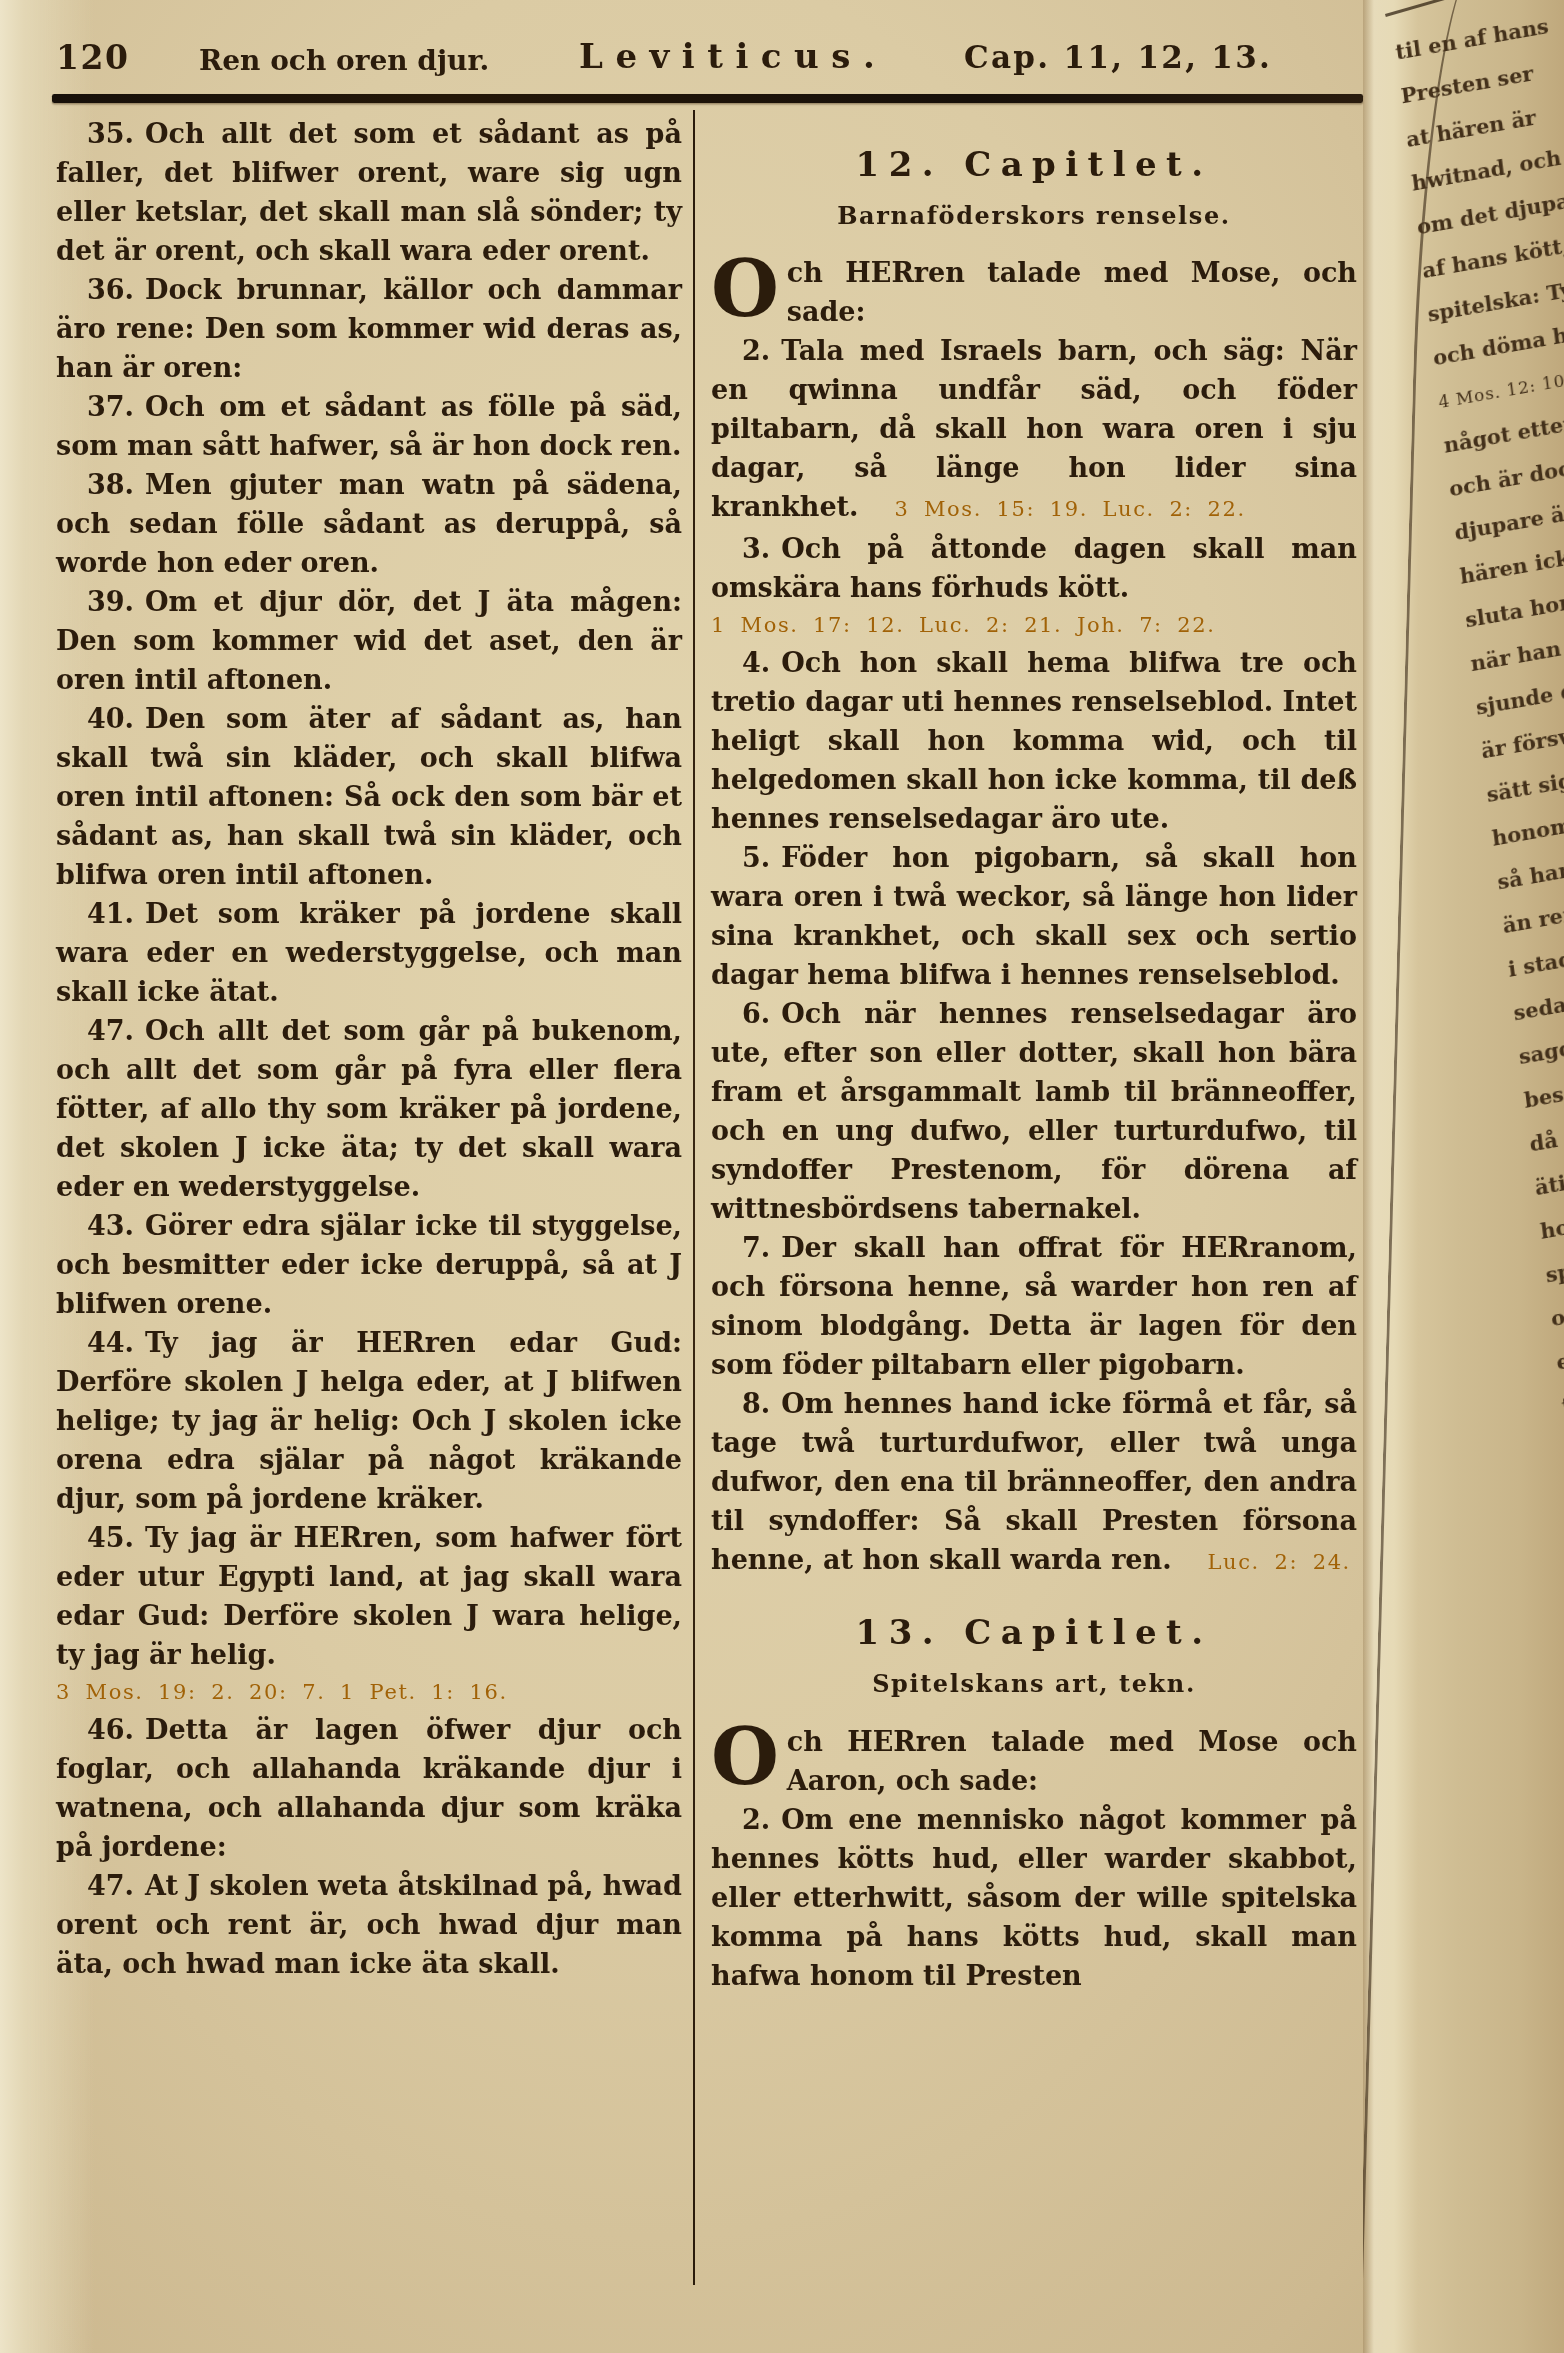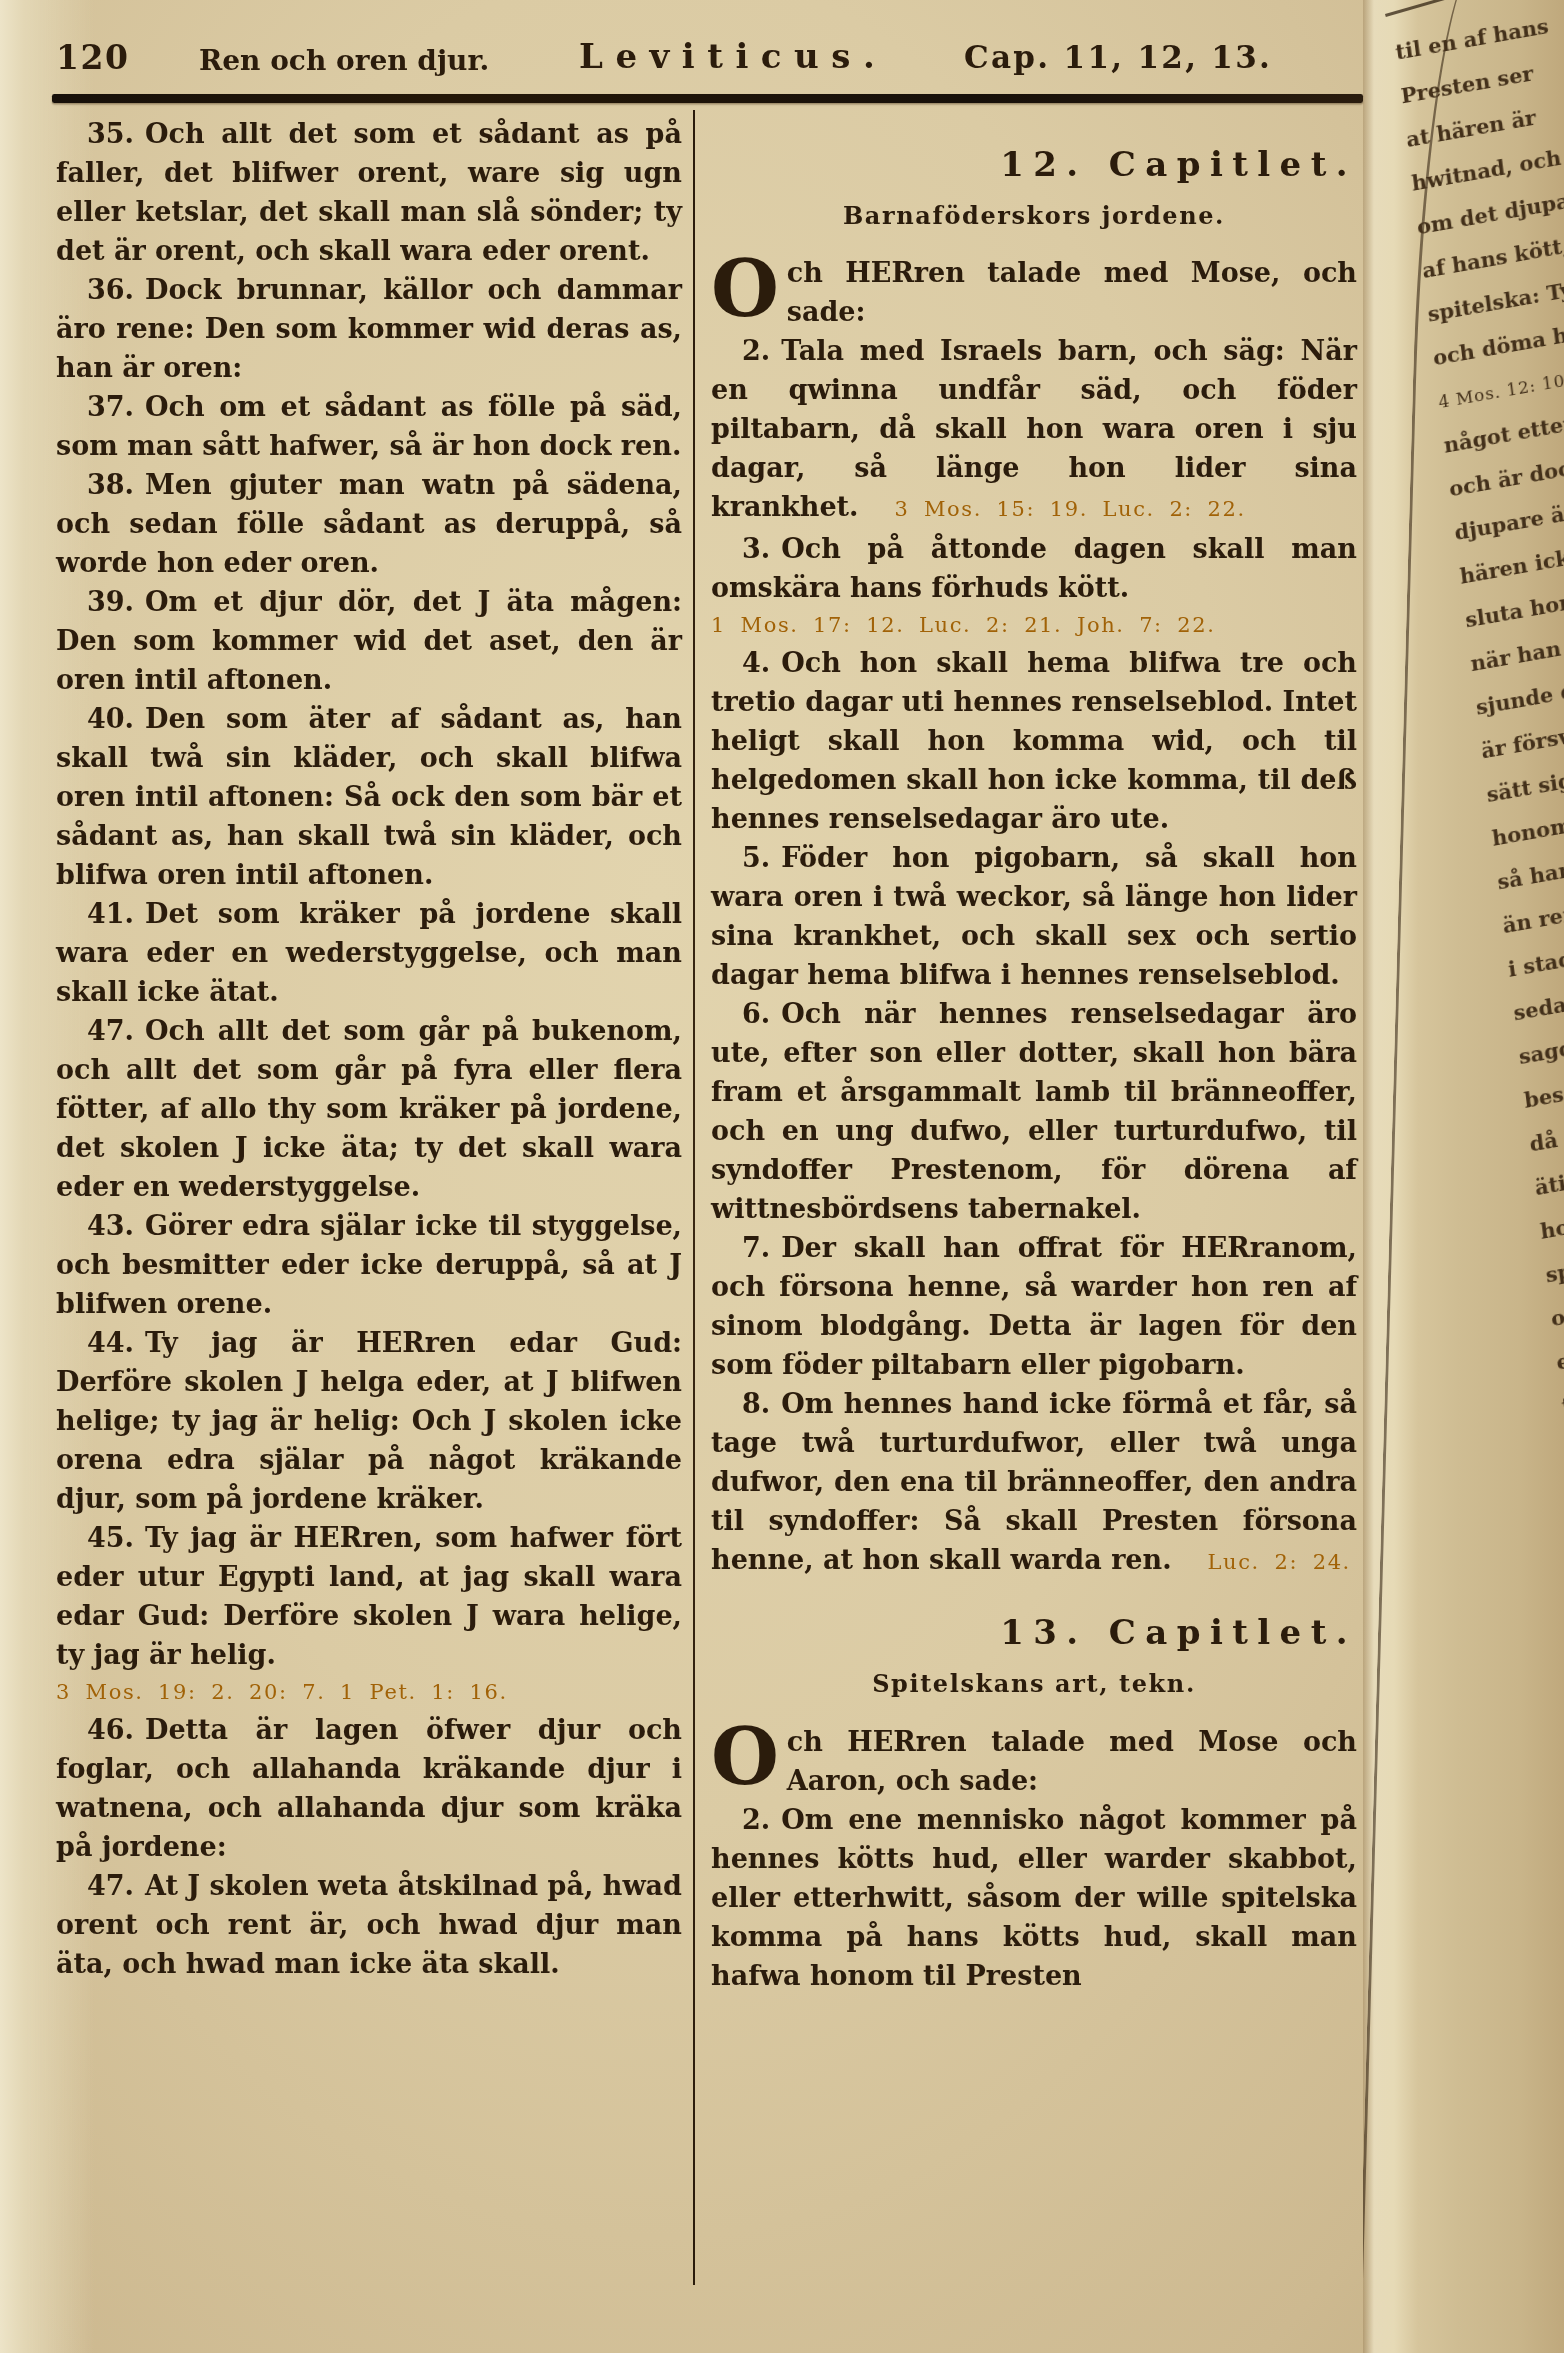--- a/index.html
+++ b/index.html
@@ -23,21 +23,21 @@
   }
   .column{position:absolute;top:114px;font-size:27px;line-height:39px;font-weight:bold;text-align:justify;}
   .col-left{left:56px;width:626px;}
   .col-right{left:711px;width:646px;}
   .column p{margin:0;}
   p.verse{text-indent:31px;}
   span.vnum{padding-right:11px;}
   .ref{font-weight:normal;font-size:21px;letter-spacing:1.6px;word-spacing:6.3px;color:#a16207;}
   .ref-inline{padding-left:36px;white-space:nowrap;}
   .ref-line{text-indent:0;line-height:36px;margin:0;}
-  .chapter-heading{font-size:34px;text-align:right;text-indent:0 !important;
+  .chapter-heading{font-size:34px;text-align:center;text-indent:0 !important;
     letter-spacing:9.4px;margin:27px 0 11px 0 !important;line-height:47px;}
   .chapter-subtitle{font-size:24px;text-align:center;text-indent:0 !important;
     margin:0 0 20.3px 0 !important;line-height:34px;letter-spacing:1.6px;}
   .intro{text-indent:0;}
   .dropcap{float:left;font-size:78px;line-height:61px;padding:4.7px 7.8px 0 0;font-weight:bold;}
   .column-divider{
     position:absolute;left:693px;top:110px;width:2.3px;height:2175px;
     background:linear-gradient(180deg,#2a1b0b,#3a2812 50%,#2a1b0b);
   }
   .page-edge{
@@ -90,21 +90,21 @@
     <p class="verse"><span class="vnum">45.</span>Ty jag är HERren, som hafwer fört eder utur Egypti land, at jag skall wara edar Gud: Derföre skolen J wara helige, ty jag är helig.</p>
     <p class="ref ref-line">3 Mos. 19: 2.  20: 7.  1 Pet. 1: 16.</p>
     <p class="verse"><span class="vnum">46.</span>Detta är lagen öfwer djur och foglar, och allahanda kräkande djur i watnena, och allahanda djur som kräka på jordene:</p>
     <p class="verse"><span class="vnum">47.</span>At J skolen weta åtskilnad på, hwad orent och rent är, och hwad djur man äta, och hwad man icke äta skall.</p>
   </div>
 
 <div class="column-divider"></div>
 
 <div class="column col-right" id="right-col">
     <p class="chapter-heading">12. Capitlet.</p>
-    <p class="chapter-subtitle">Barnaföderskors jordene.</p>
+    <p class="chapter-subtitle">Barnaföderskors renselse.</p>
     <p class="intro"><span class="dropcap">O</span>ch HERren talade med Mose, och sade:</p>
     <p class="verse"><span class="vnum">2.</span>Tala med Israels barn, och säg: När en qwinna undfår säd, och föder piltabarn, då skall hon wara oren i sju dagar, så länge hon lider sina krankhet.<span class="ref ref-inline">3 Mos. 15: 19.  Luc. 2: 22.</span></p>
     <p class="verse"><span class="vnum">3.</span>Och på åttonde dagen skall man omskära hans förhuds kött.</p>
     <p class="ref ref-line">1 Mos. 17: 12.  Luc. 2: 21.  Joh. 7: 22.</p>
     <p class="verse"><span class="vnum">4.</span>Och hon skall hema blifwa tre och tretio dagar uti hennes renselseblod. Intet heligt skall hon komma wid, och til helgedomen skall hon icke komma, til deß hennes renselsedagar äro ute.</p>
     <p class="verse"><span class="vnum">5.</span>Föder hon pigobarn, så skall hon wara oren i twå weckor, så länge hon lider sina krankhet, och skall sex och sertio dagar hema blifwa i hennes renselseblod.</p>
     <p class="verse"><span class="vnum">6.</span>Och när hennes renselsedagar äro ute, efter son eller dotter, skall hon bära fram et årsgammalt lamb til bränneoffer, och en ung dufwo, eller turturdufwo, til syndoffer Prestenom, för dörena af wittnesbördsens tabernakel.</p>
     <p class="verse"><span class="vnum">7.</span>Der skall han offrat för HERranom, och försona henne, så warder hon ren af sinom blodgång. Detta är lagen för den som föder piltabarn eller pigobarn.</p>
     <p class="verse"><span class="vnum">8.</span>Om hennes hand icke förmå et får, så tage twå turturdufwor, eller twå unga dufwor, den ena til bränneoffer, den andra til syndoffer: Så skall Presten försona henne, at hon skall warda ren.<span class="ref ref-inline">Luc. 2: 24.</span></p>
     <p class="chapter-heading">13. Capitlet.</p>

